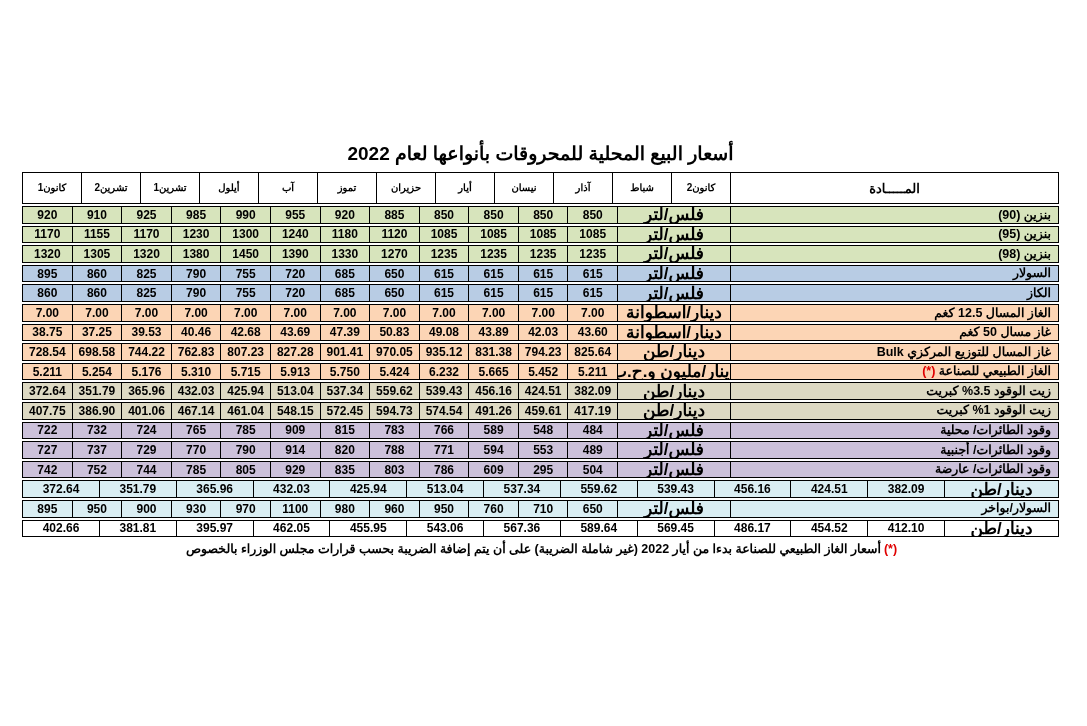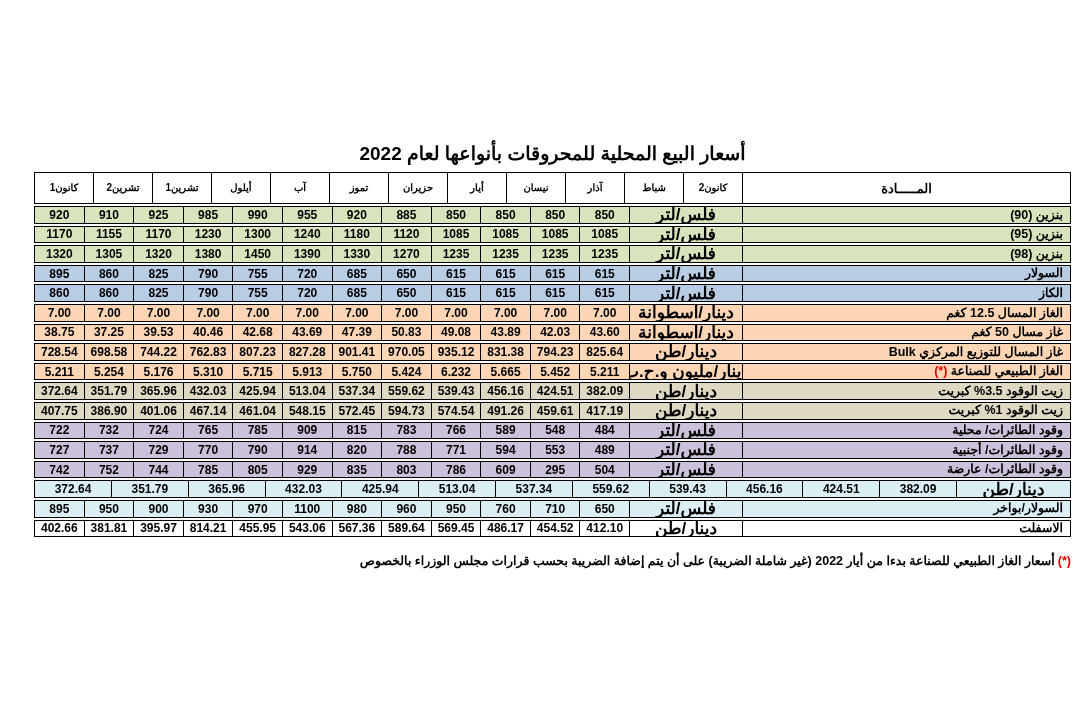--- a/index.html
+++ b/index.html
@@ -7,21 +7,21 @@
   .page {
     position: relative;
     width: 1087px;
     height: 726px;
     background: #ffffff;
     font-family: "Liberation Sans", sans-serif;
     overflow: hidden;
   }
   .content {
     position: absolute;
-    left: 34px;
+    left: 22px;
     top: 142px;
     width: 1037px;
   }
   .title {
     text-align: center;
     font-size: 19px;
     font-weight: bold;
     color: #000000;
     margin-bottom: 7px;
     direction: rtl;
@@ -60,25 +60,25 @@
   .cell.val {
     flex: 1 1 0;
     font-weight: bold;
     font-size: 12px;
   }
   .row.header .cell { font-weight: bold; font-size: 10px; }
   .row.header .cell.mat { justify-content: center; font-size: 13px; }
   .red { color: #e00000; }
   .footnote {
     direction: rtl;
-    text-align: right;
+    text-align: center;
     font-size: 12.5px;
     font-weight: bold;
     color: #000000;
-    margin-top: 16px;
+    margin-top: 4px;
     padding-left: 2px;
   }
   .footnote .red { margin-left: 3px; }
 </style>
 </head>
 <body>
 
 <div class="page">
   <div class="content">
     <div class="title">أسعار البيع المحلية للمحروقات بأنواعها لعام 2022</div>
@@ -381,33 +381,30 @@
           <div class="cell val">960</div>
           <div class="cell val">980</div>
           <div class="cell val">1100</div>
           <div class="cell val">970</div>
           <div class="cell val">930</div>
           <div class="cell val">900</div>
           <div class="cell val">950</div>
           <div class="cell val">895</div>
         </div>
         <div class="row data" style="background: rgb(255, 255, 255);">
-          <div class="cell mat">
-            <span>الاسفلت</span>
-          </div>
           <div class="cell unit">دينار/طن</div>
           <div class="cell val">412.10</div>
           <div class="cell val">454.52</div>
           <div class="cell val">486.17</div>
           <div class="cell val">569.45</div>
           <div class="cell val">589.64</div>
           <div class="cell val">567.36</div>
           <div class="cell val">543.06</div>
           <div class="cell val">455.95</div>
-          <div class="cell val">814.21</div>
+          <div class="cell val">462.05</div>
           <div class="cell val">395.97</div>
           <div class="cell val">381.81</div>
           <div class="cell val">402.66</div>
         </div>
       </div>
 
     <div class="footnote">
       <span class="red">(*)</span><span>أسعار الغاز الطبيعي للصناعة بدءا من أيار 2022 (غير شاملة الضريبة) على أن يتم إضافة الضريبة بحسب قرارات مجلس الوزراء بالخصوص</span>
     </div>
   </div>

